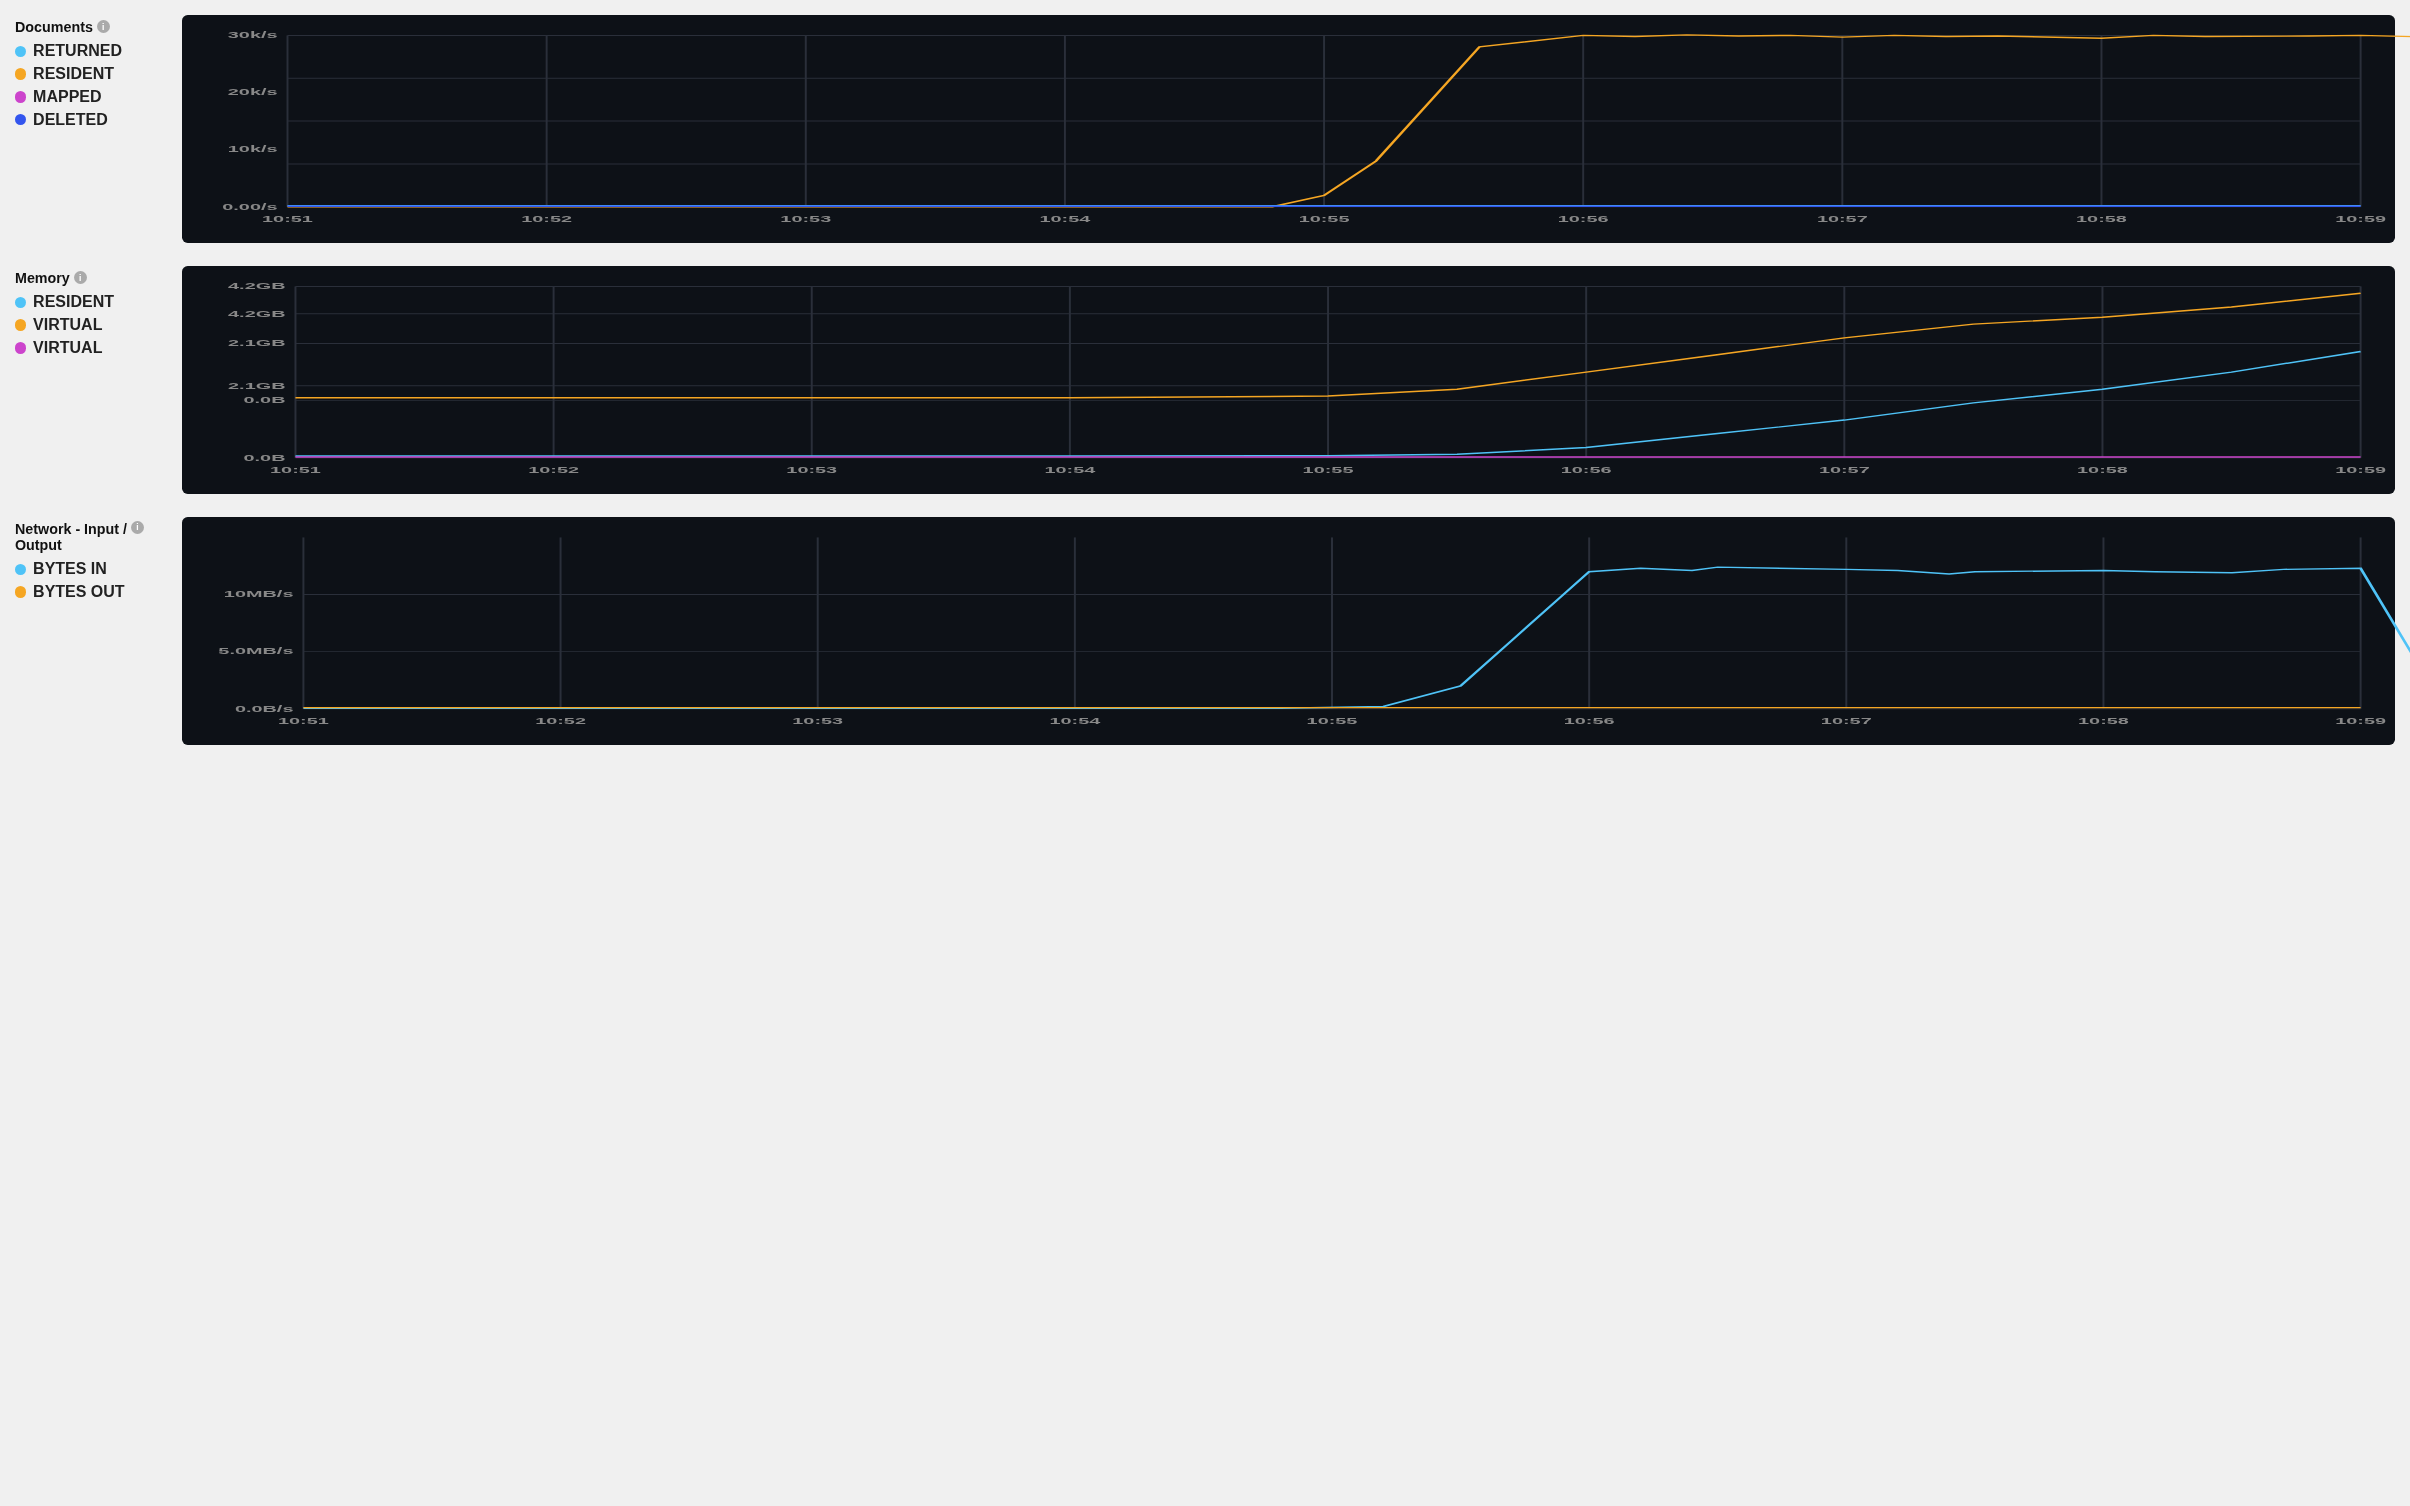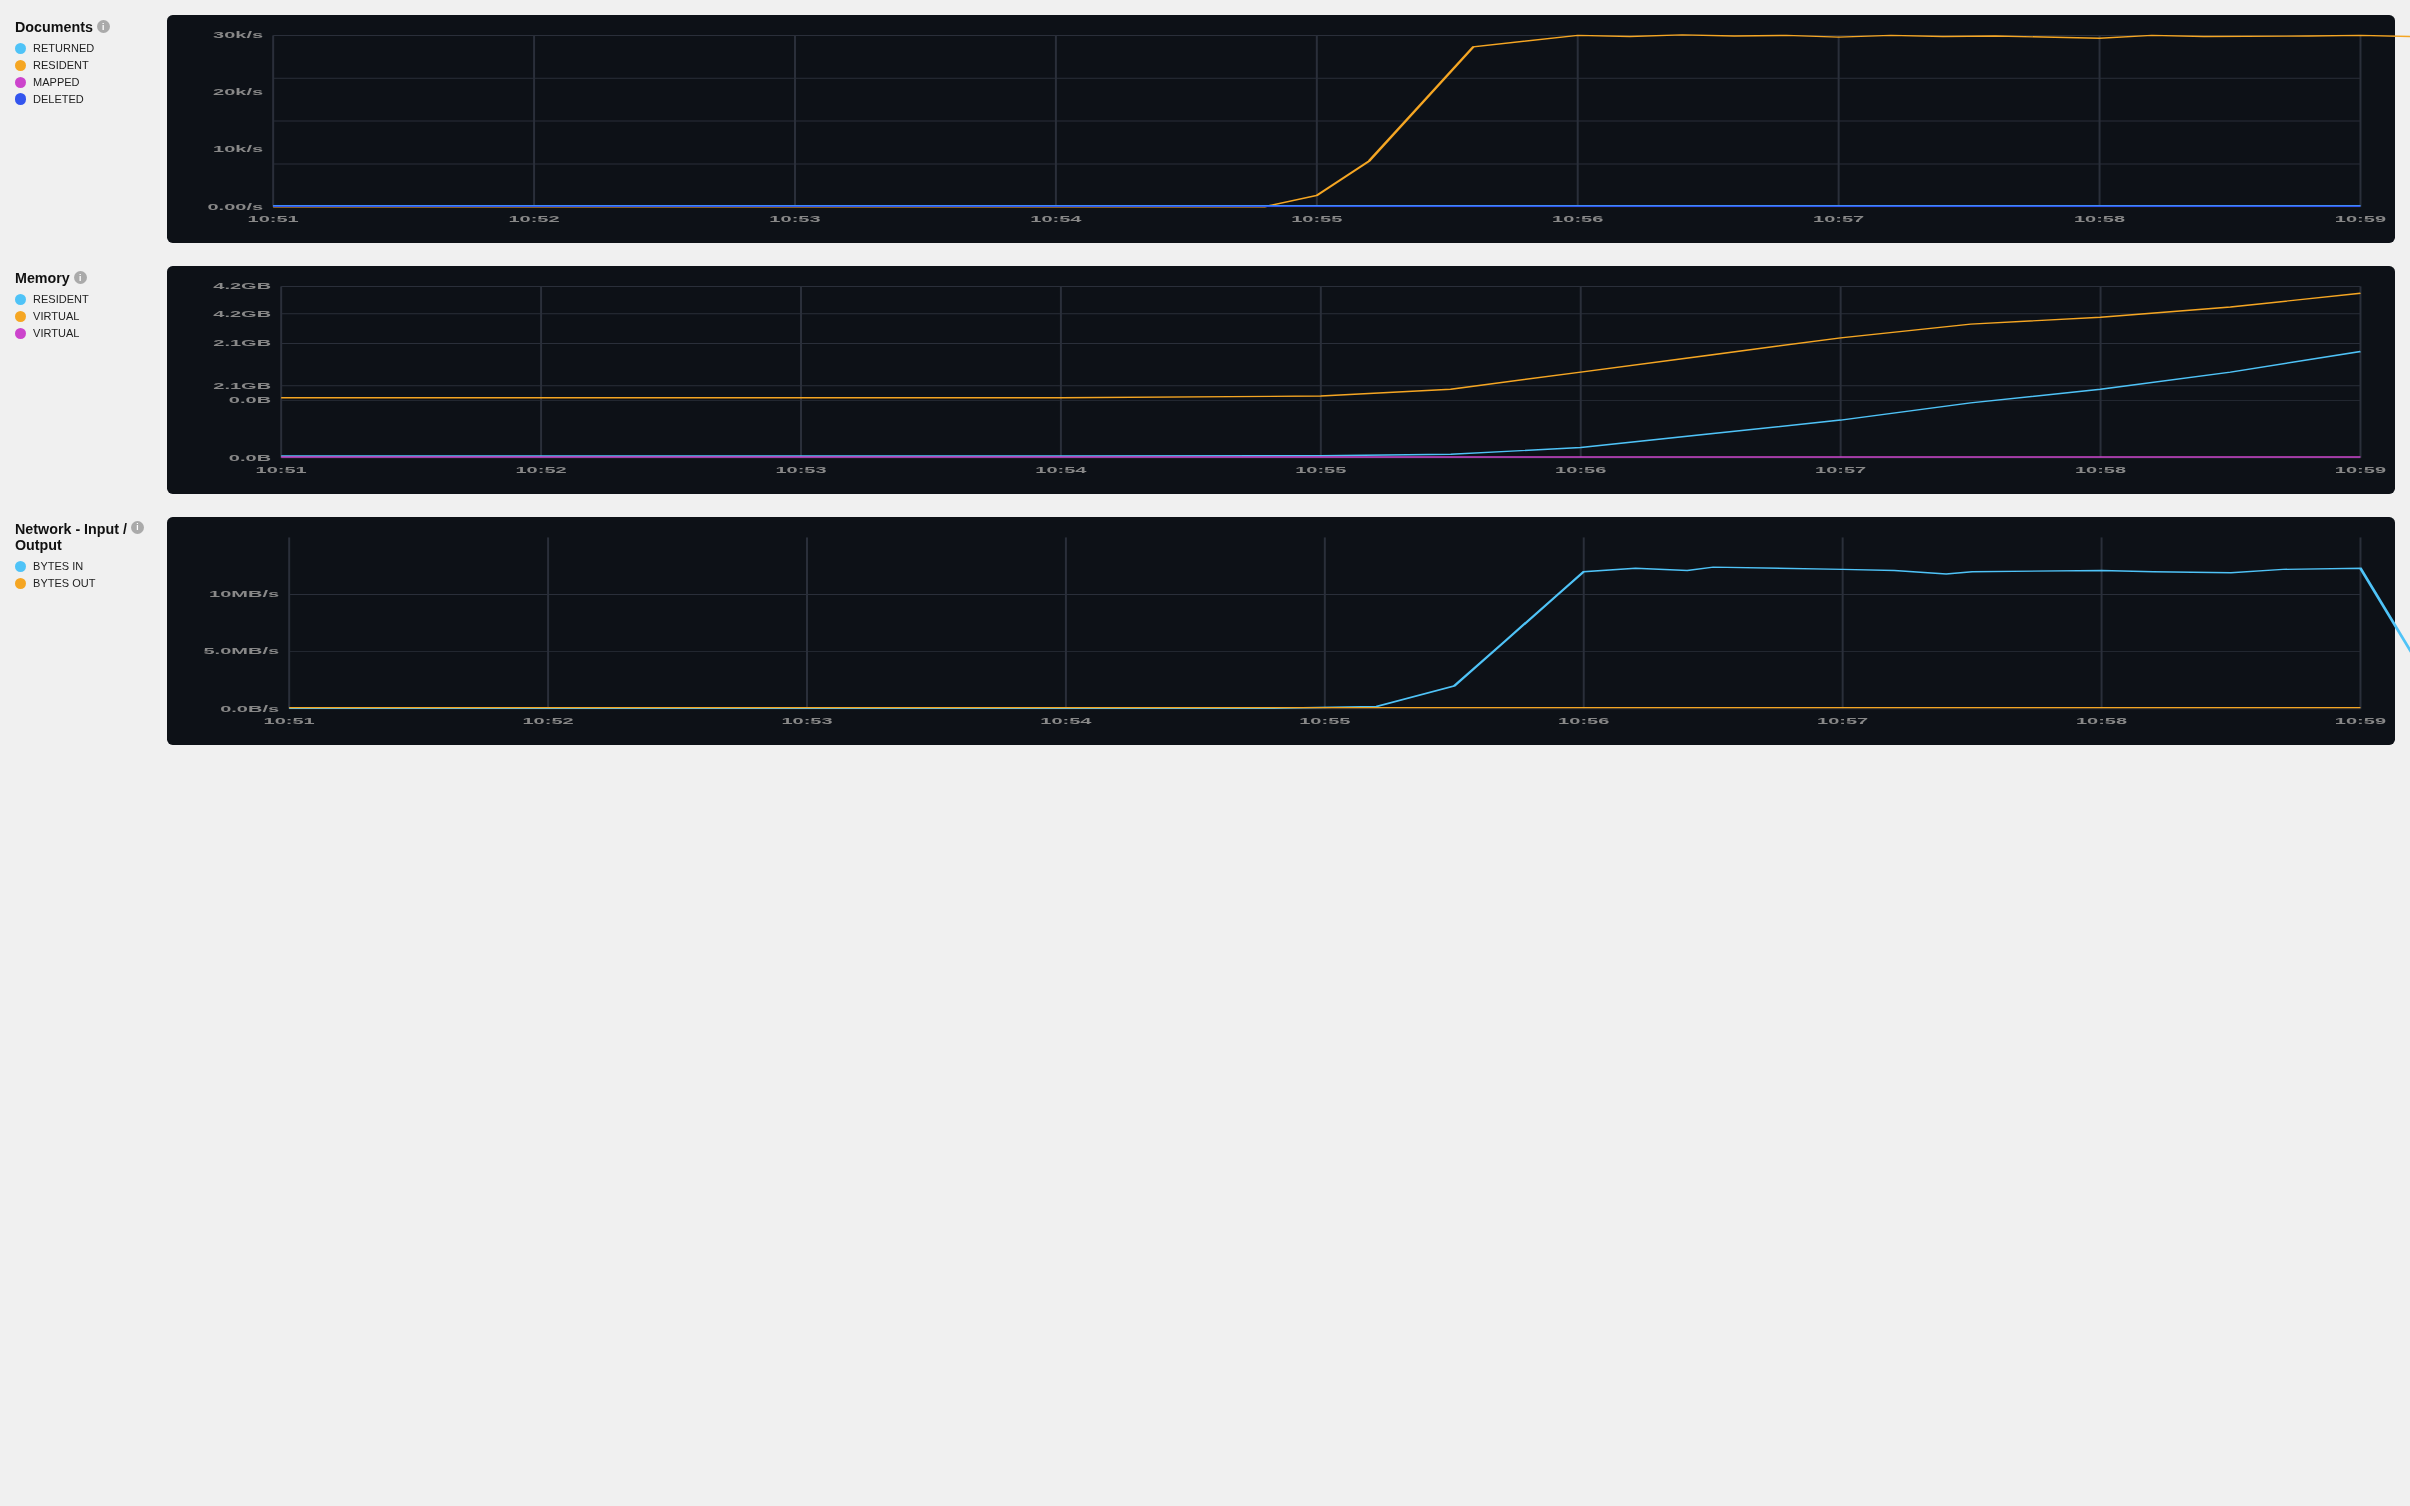--- a/index.html
+++ b/index.html
@@ -10,20 +10,21 @@
       padding: 15px;
     }
     .dashboard {
       display: flex;
       flex-direction: column;
       gap: 23px;
     }
     .chart-section {
       display: flex;
       flex-direction: row;
+      gap: 15px;
       align-items: flex-start;
     }
     .legend-panel {
       width: 152px;
       flex-shrink: 0;
       padding-top: 3.8px;
     }
     .legend-title {
       font-size: 14.3px;
       font-weight: 600;
@@ -40,25 +41,25 @@
       background: #aaa;
       color: #fff;
       font-size: 8.6px;
       display: inline-flex;
       align-items: center;
       justify-content: center;
       font-weight: bold;
     }
     .legend-item {
       display: flex;
-      align-items: flex-end;
+      align-items: center;
       gap: 6.7px;
       margin-bottom: 4.8px;
-      font-size: 11px;
-      font-weight: 400;
+      font-size: 16px;
+      font-weight: 700;
       color: #222;
     }
     .legend-dot {
       width: 11.4px;
       height: 11.4px;
       border-radius: 50%;
       flex-shrink: 0;
     }
     .chart-container {
       flex: 1;

